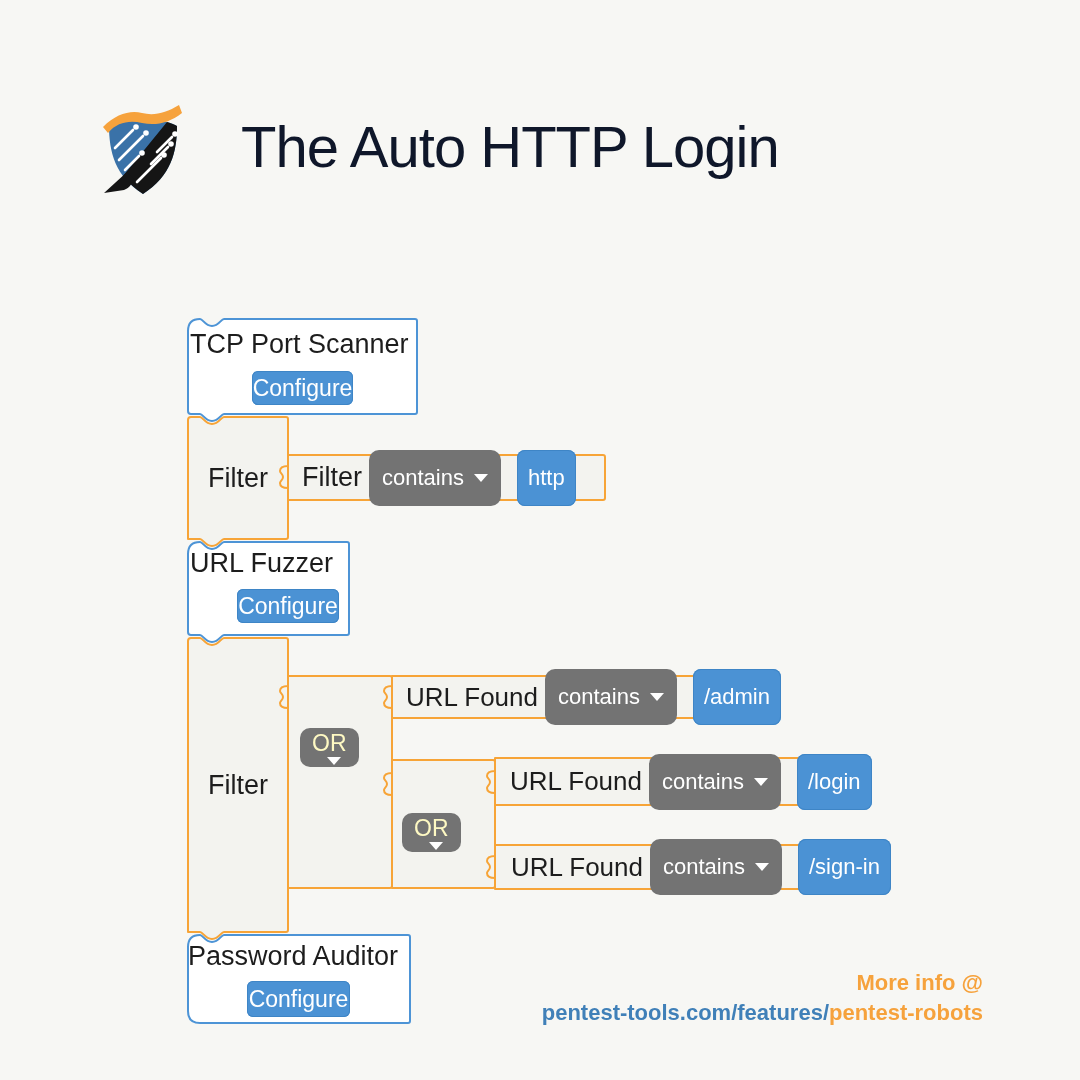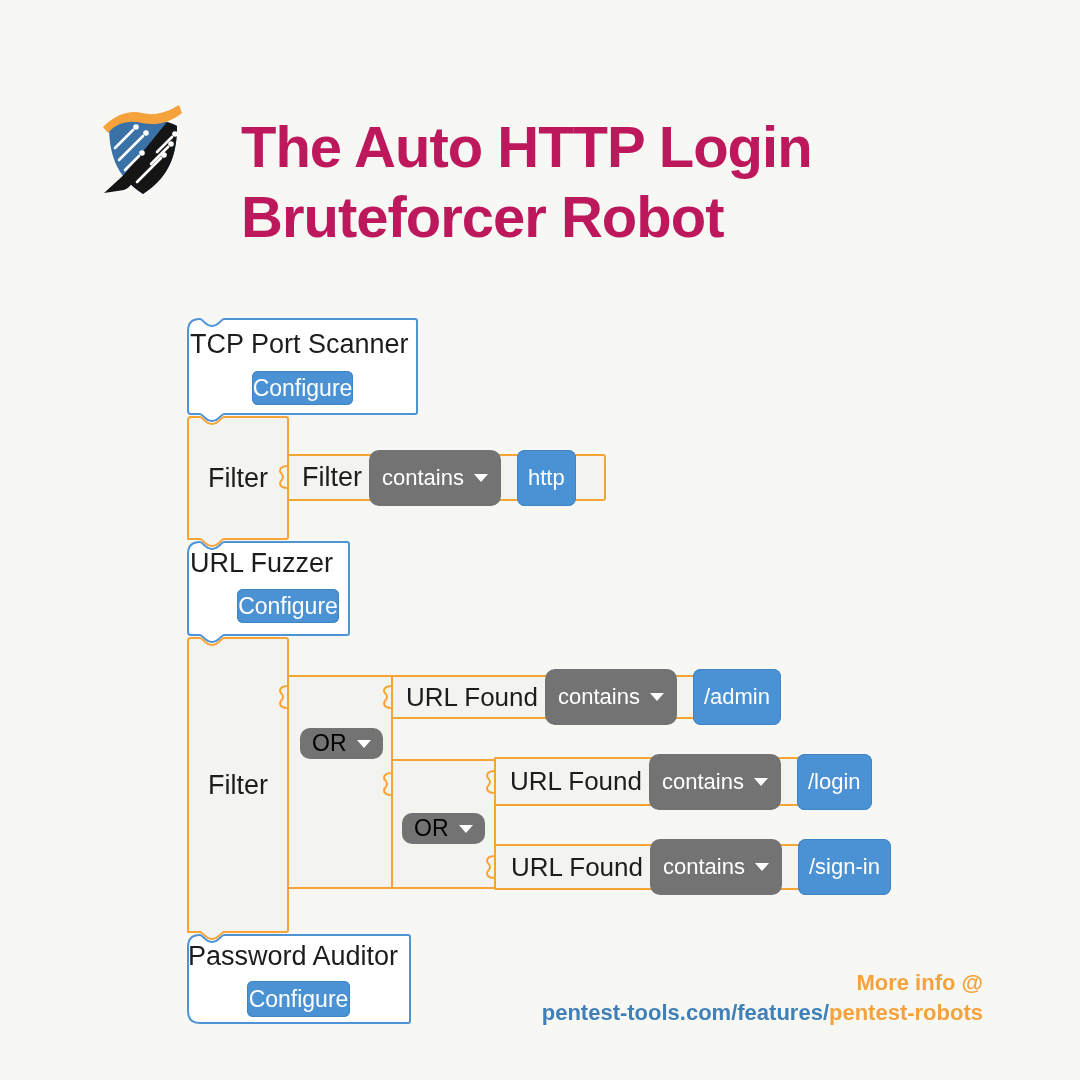--- a/index.html
+++ b/index.html
@@ -5,41 +5,41 @@
   html,body{margin:0;padding:0;}
   body{width:1080px;height:1080px;font-family:"Liberation Sans",sans-serif;}
   .canvas{
     position:relative;width:1080px;height:1080px;overflow:hidden;
     background-color:#f7f7f4;
     background-image:radial-gradient(#ededе8 0.8px, transparent 0.8px);
     background-size:7px 7px;
   }
   .abs{position:absolute;}
   
-  .title{position:absolute;left:241px;top:112px;font-size:58px;font-weight:bold;
-         color:#be185d;line-height:70px;letter-spacing:-1px;white-space:nowrap;}
+  .title{position:absolute;left:241px;top:112px;font-size:58px;font-weight:normal;
+         color:#0f172a;line-height:70px;letter-spacing:-1px;white-space:nowrap;text-align:right;}
   
   #blocks-svg{position:absolute;left:0;top:0;}
   
   .blk-label{position:absolute;font-size:27px;color:#1d1d1d;text-align:center;white-space:nowrap;}
   
   .btn{position:absolute;background:#4b92d4;color:#fff;border-radius:6px;
        font-size:23px;display:flex;align-items:center;justify-content:center;
        box-shadow:inset 0 0 0 1px #3e85c6;cursor:pointer;}
   
   .cond-row{position:absolute;display:flex;align-items:center;white-space:nowrap;}
   .field-label{font-size:26px;color:#1d1d1d;}
   .op-pill{background:#737373;color:#fff;border-radius:10px;font-size:22px;
            padding:15px 13px;margin-left:7px;display:inline-flex;align-items:center;cursor:pointer;}
   .caret{width:0;height:0;border-left:7px solid transparent;border-right:7px solid transparent;
          border-top:8px solid #fff;margin-left:10px;display:inline-block;}
   .val-pill{background:#4b92d4;color:#fff;border-radius:8px;font-size:22px;
             padding:15px 11px;margin-left:16px;box-shadow:inset 0 0 0 1px #3e85c6;cursor:pointer;}
-  .or-pill{position:absolute;background:#737373;color:#000000;border-radius:10px;
-           font-size:23px;padding:2px 12px;display:inline-flex;align-items:center;cursor:pointer;}
+  .or-pill{position:absolute;background:#737373;color:#fef9c3;border-radius:10px;
+           font-size:23px;padding:2px 12px;display:inline-flex;align-items:center;cursor:pointer;flex-direction:column;}
   
   .footer{position:absolute;right:97px;top:968px;text-align:right;font-weight:bold;
           font-size:22px;line-height:30px;white-space:nowrap;}
   .footer .more{color:#f6a23c;}
   .footer .url-base{color:#4080b8;}
   .footer .url-hl{color:#f6a23c;}
 </style>
 </head>
 <body>
 
@@ -63,21 +63,20 @@
         <circle cx="44" cy="30" r="2.8"></circle>
         <circle cx="40" cy="50" r="2.8"></circle>
       <circle cx="62" cy="52" r="2.8"></circle>
         <circle cx="69" cy="41" r="2.8"></circle>
         <circle cx="73" cy="31" r="2.8"></circle>
     </g>
   </svg>
 
   <div class="title">
     <div>The Auto HTTP Login</div>
-    <div>Bruteforcer Robot</div>
   </div>
 
   <svg id="blocks-svg" width="1080" height="1080" viewBox="0 0 1080 1080">
       <path d="M 200 319 c 3,0 5,7 12,7 c 7,0 9,-7 12,-7 H 415 Q 417 319 417 321 V 412 Q 417 414 415 414 H 224 c -3,0 -5,7 -12,7 c -7,0 -9,-7 -12,-7 H 191 Q 188 414 188 411 V 331 Q 188 319 200 319 Z" fill="#ffffff" stroke="none"></path>
       <path d="M 200 417 c 3,0 5,7 12,7 c 7,0 9,-7 12,-7 H 286 Q 288 417 288 419 V 537 Q 288 539 286 539 H 224 c -3,0 -5,7 -12,7 c -7,0 -9,-7 -12,-7 H 188 Q 188 539 188 539 V 420 Q 188 417 191 417 Z" fill="#f3f3ef" stroke="none"></path>
       <path d="M 200 542 c 3,0 5,7 12,7 c 7,0 9,-7 12,-7 H 347 Q 349 542 349 544 V 633 Q 349 635 347 635 H 224 c -3,0 -5,7 -12,7 c -7,0 -9,-7 -12,-7 H 191 Q 188 635 188 632 V 554 Q 188 542 200 542 Z" fill="#ffffff" stroke="none"></path>
       <path d="M 200 638 c 3,0 5,7 12,7 c 7,0 9,-7 12,-7 H 286 Q 288 638 288 640 V 930 Q 288 932 286 932 H 224 c -3,0 -5,7 -12,7 c -7,0 -9,-7 -12,-7 H 188 Q 188 932 188 932 V 641 Q 188 638 191 638 Z" fill="#f3f3ef" stroke="none"></path>
       <path d="M 200 935 c 3,0 5,7 12,7 c 7,0 9,-7 12,-7 H 408 Q 410 935 410 937 V 1021 Q 410 1023 408 1023 H 200 Q 188 1023 188 1011 V 947 Q 188 935 200 935 Z" fill="#ffffff" stroke="none"></path>
       <path d="M 288 676 H 390 Q 392 676 392 678 V 886 Q 392 888 390 888 H 288 V 708 c -5,0 -8,-2 -8,-5 c 0,-2 3,-3 3,-6 c 0,-3 -3,-4 -3,-6 c 0,-3 3,-5 8,-5 Z" fill="#f3f3ef" stroke="none"></path>
       <path d="M 392 760 H 493 Q 495 760 495 762 V 886 Q 495 888 493 888 H 392 V 795 c -5,0 -8,-2 -8,-5 c 0,-2 3,-3 3,-6 c 0,-3 -3,-4 -3,-6 c 0,-3 3,-5 8,-5 Z" fill="#f3f3ef" stroke="none"></path>

